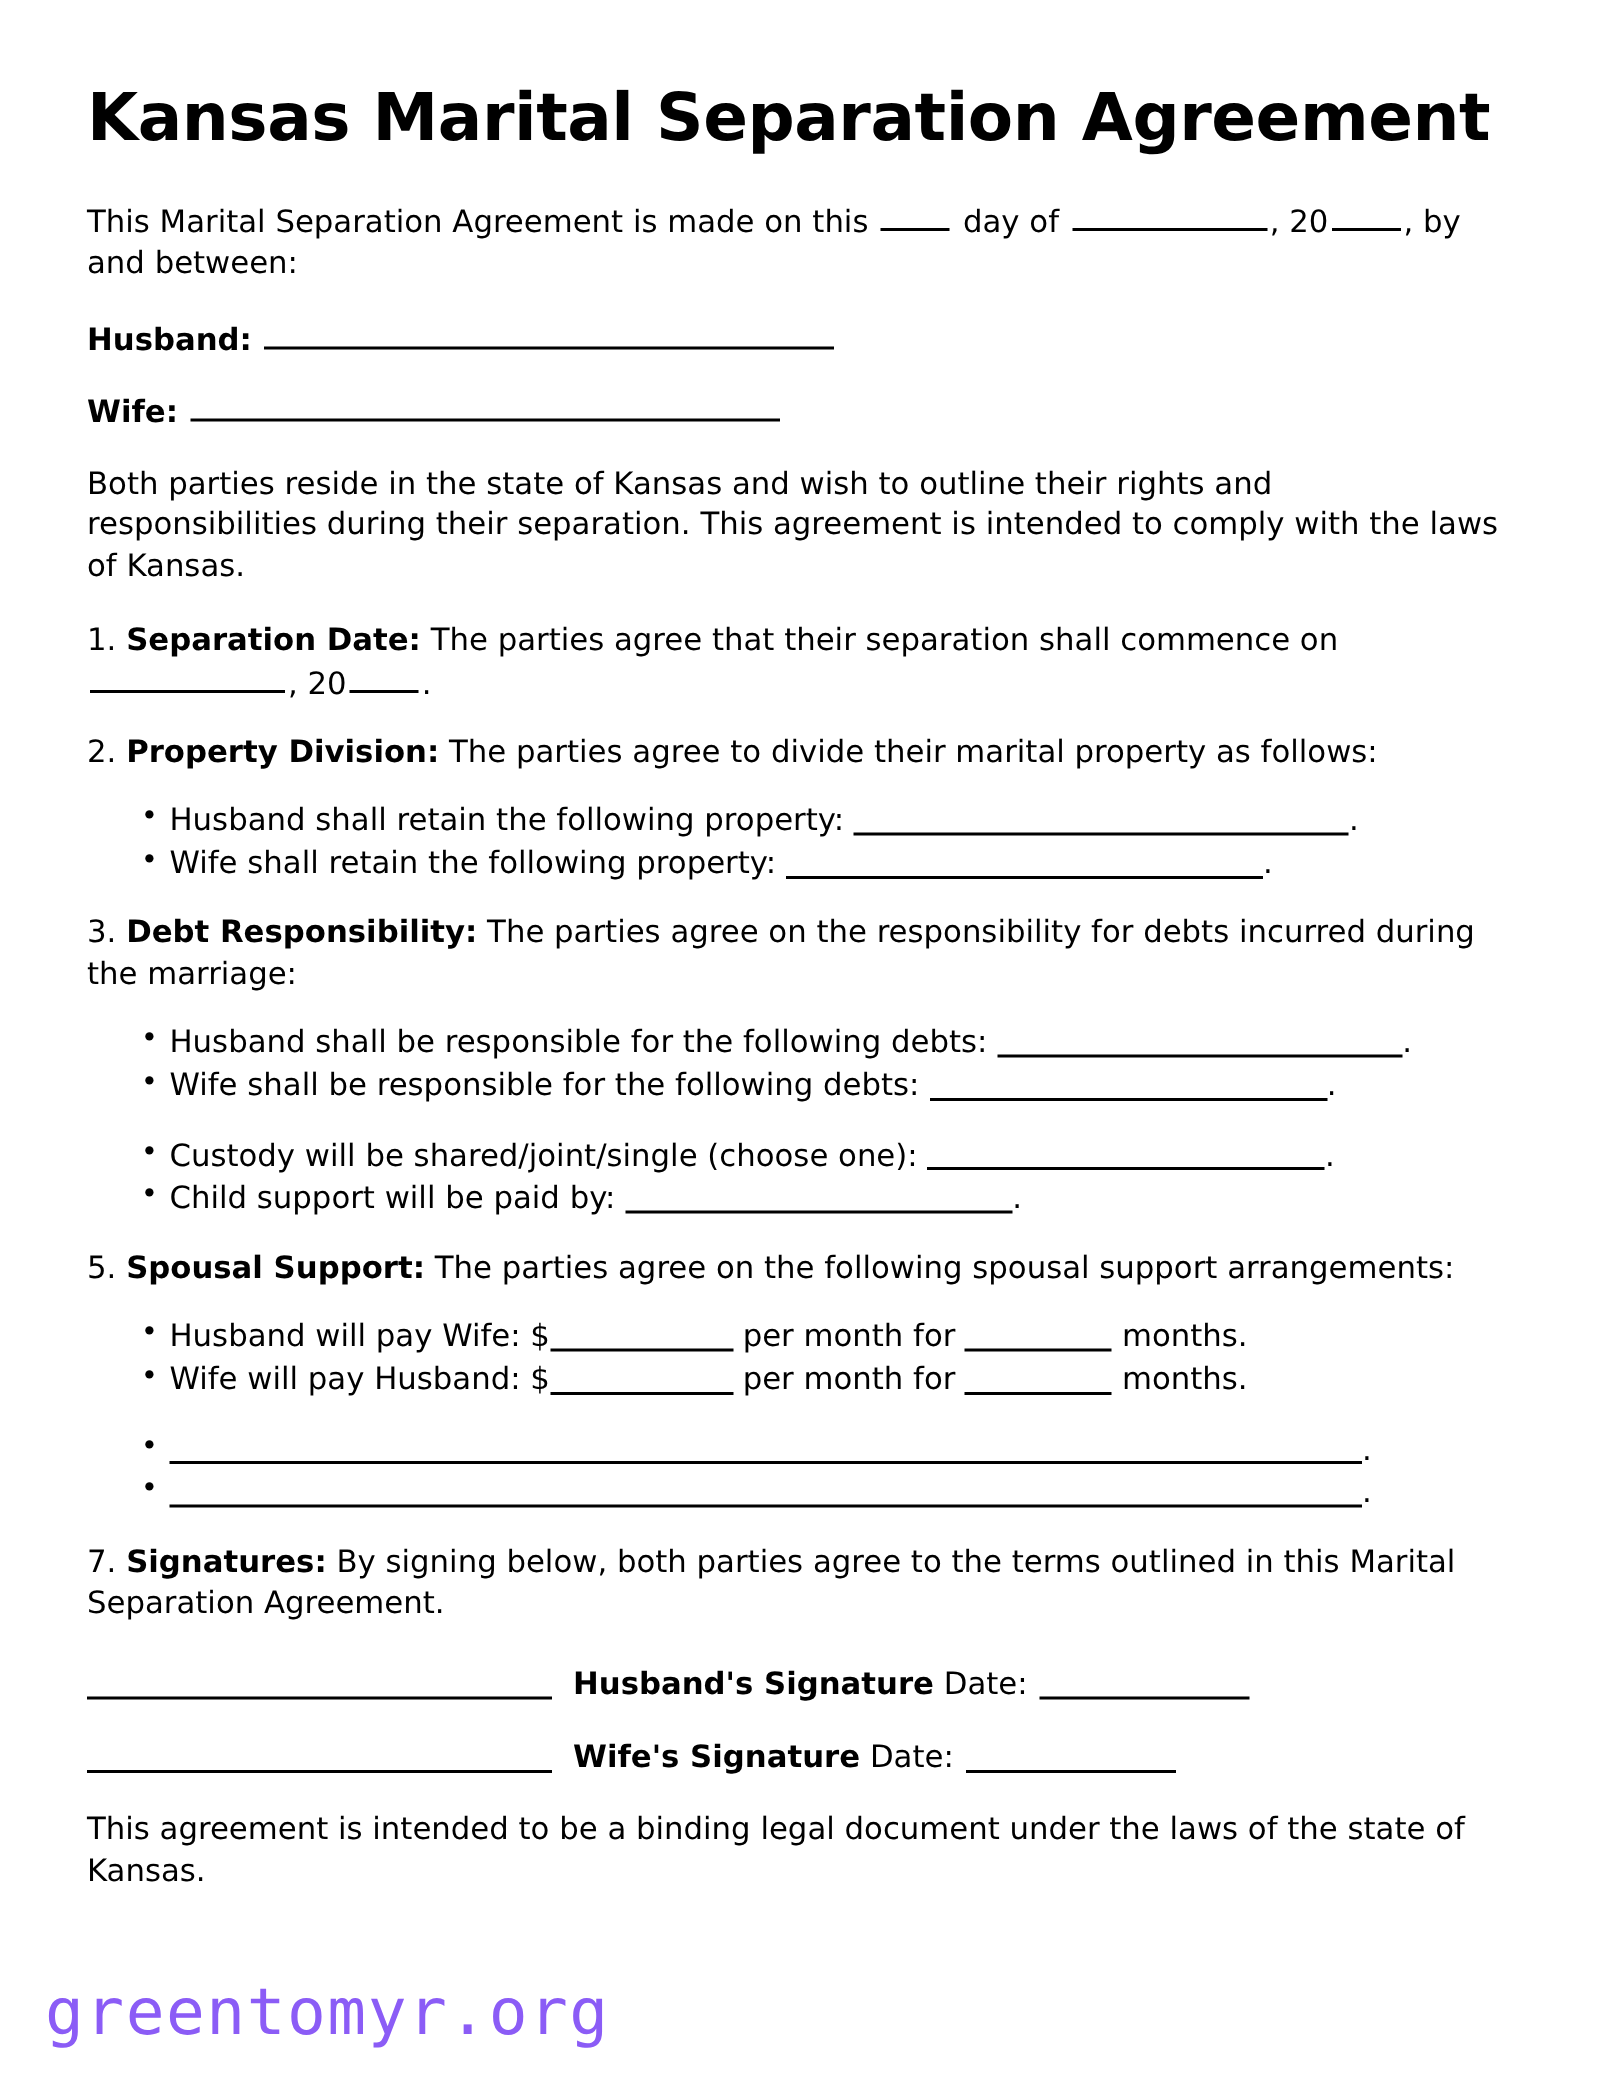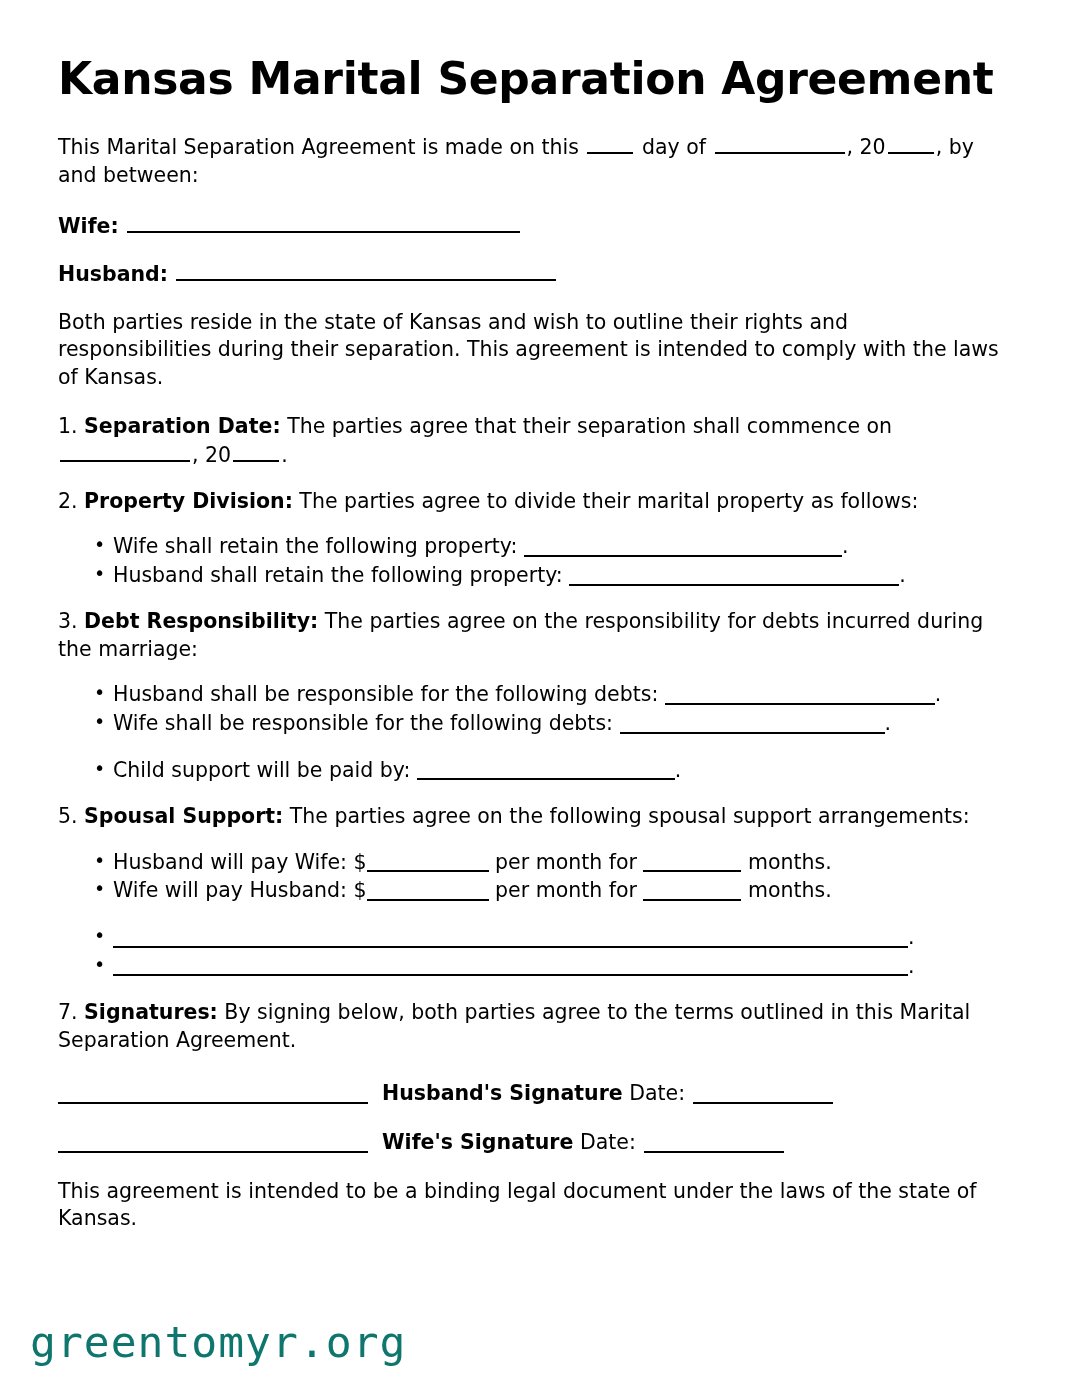--- a/index.html
+++ b/index.html
@@ -139,63 +139,64 @@
     line-height: 1.34;
     margin: 14px 0 0 0;
   }
 
   .watermark {
     position: absolute;
     left: 30px;
     top: 1317px;
     font-family: "DejaVu Sans Mono", monospace;
     font-size: 43px;
-    color: #0f766e;
+    color: #8b5cf6;
     letter-spacing: 1px;
     white-space: nowrap;
     z-index: 5;
   }
 </style>
 </head>
 <body>
 
 <div class="page">
   <div class="doc">
 
     <h1 class="title">Kansas Marital Separation Agreement</h1>
 
     <p class="para"><span>This Marital Separation Agreement is made on this </span><span class="blank u-inline-sm"></span><span> day of </span><span class="blank u-inline-md"></span><span>, 20</span><span class="blank u-inline-sm"></span><span>, by and between:</span></p>
+
+    <div class="party-line">
+      <span class="party-label">Husband:</span>
+      <span class="blank blank-husband"></span>
+    </div>
 
     <div class="party-line">
       <span class="party-label">Wife:</span>
       <span class="blank blank-wife"></span>
     </div>
 
-    <div class="party-line">
-      <span class="party-label">Husband:</span>
-      <span class="blank blank-husband"></span>
-    </div>
-
     <p class="para">Both parties reside in the state of Kansas and wish to outline their rights and responsibilities during their separation. This agreement is intended to comply with the laws of Kansas.</p>
 
     <div class="section"><span>1.</span> <b>Separation Date:</b><span> The parties agree that their separation shall commence on </span><span class="blank u-inline-md"></span><span>, 20</span><span class="blank u-inline-sm"></span><span>.</span></div>
 
     <div class="section"><span>2.</span> <b>Property Division:</b><span> The parties agree to divide their marital property as follows:</span></div>
     <ul class="bullets">
+      <li><span>Husband shall retain the following property: </span><span class="u u-b1"></span><span>.</span></li>
       <li><span>Wife shall retain the following property: </span><span class="u u-b2"></span><span>.</span></li>
-      <li><span>Husband shall retain the following property: </span><span class="u u-b1"></span><span>.</span></li>
     </ul>
 
     <div class="section"><span>3.</span> <b>Debt Responsibility:</b><span> The parties agree on the responsibility for debts incurred during the marriage:</span></div>
     <ul class="bullets">
       <li><span>Husband shall be responsible for the following debts: </span><span class="u u-d1"></span><span>.</span></li>
       <li><span>Wife shall be responsible for the following debts: </span><span class="u u-d2"></span><span>.</span></li>
     </ul>
 
     <ul class="bullets">
+      <li><span>Custody will be shared/joint/single (choose one): </span><span class="u u-c1"></span><span>.</span></li>
       <li><span>Child support will be paid by: </span><span class="u u-c2"></span><span>.</span></li>
     </ul>
 
     <div class="section"><span>5.</span> <b>Spousal Support:</b><span> The parties agree on the following spousal support arrangements:</span></div>
     <ul class="bullets">
       <li><span>Husband will pay Wife: $</span><span class="u u-money"></span><span> per month for </span><span class="u u-months"></span><span> months.</span></li>
       <li><span>Wife will pay Husband: $</span><span class="u u-money"></span><span> per month for </span><span class="u u-months"></span><span> months.</span></li>
     </ul>
 
     <ul class="bullets misc-list">

